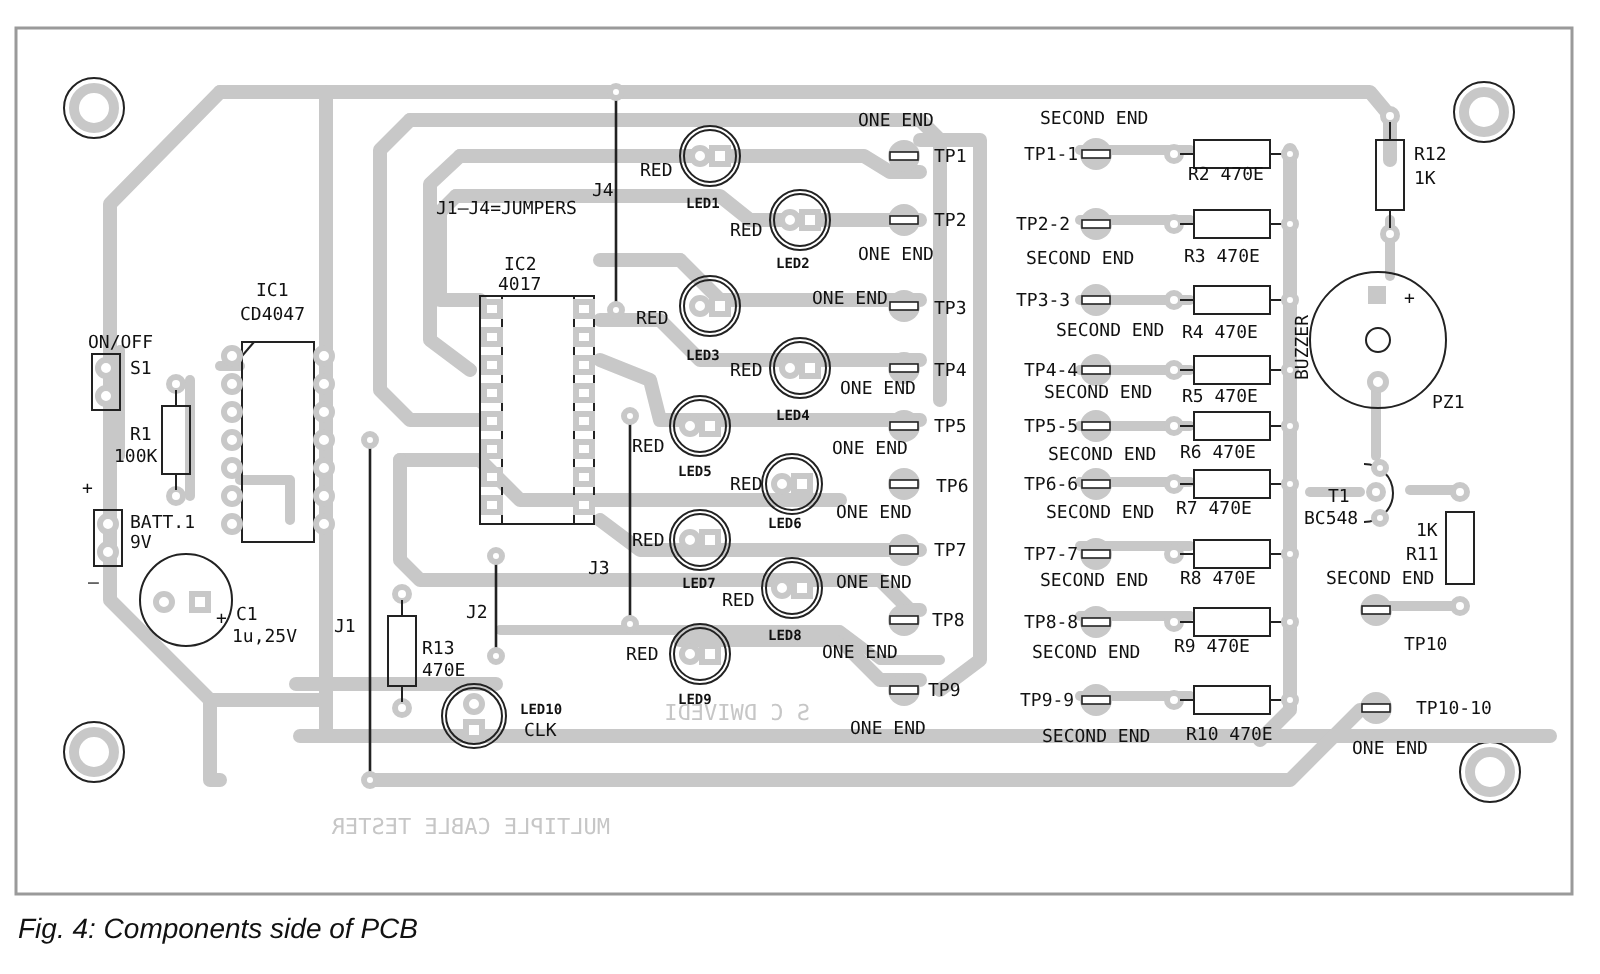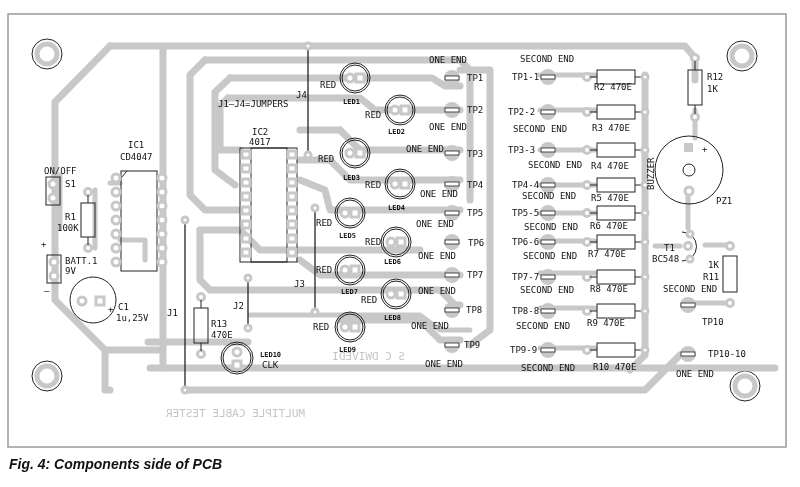--- a/index.html
+++ b/index.html
@@ -6,21 +6,21 @@
   body { width: 800px; height: 487px; position: relative; overflow: hidden; font-family: "DejaVu Sans", sans-serif; }
   #pcb { position: absolute; left: 0; top: 0; width: 800px; height: 487px; }
   .trace { fill: none; stroke: #c8c8c8; stroke-width: 7; stroke-linejoin: round; stroke-linecap: round; }
   .trace-thin { fill: none; stroke: #c8c8c8; stroke-width: 5; stroke-linejoin: round; stroke-linecap: round; }
   .pad { fill: #ffffff; stroke: #c8c8c8; stroke-width: 3; }
   .outline { fill: none; stroke: #222; stroke-width: 1; }
   .jumper { stroke: #222; stroke-width: 1.3; }
   .lbl { font-family: "DejaVu Sans Mono", monospace; font-size: 9px; fill: #111; }
   .lbl-b { font-family: "DejaVu Sans Mono", monospace; font-size: 7px; font-weight: bold; fill: #111; }
   .ghost { font-family: "DejaVu Sans Mono", monospace; font-size: 11px; fill: #c6c6c6; }
-  .caption { position: absolute; left: 9px; top: 456px; font-family: "Liberation Sans", sans-serif; font-style: italic; font-size: 14px; color: #111; font-weight: bold; }
+  .caption { position: absolute; left: 9px; top: 456px; font-family: "Liberation Sans", sans-serif; font-style: italic; font-size: 14px; color: #111; }
 </style>
 </head>
 <body>
 
 <svg id="pcb" viewBox="0 0 800 487" xmlns="http://www.w3.org/2000/svg">
 
   <rect x="8" y="14" width="778" height="433" fill="none" stroke="#9a9a9a" stroke-width="1.5"></rect>
 
   <g>
       <circle cx="47" cy="54" r="15" class="outline"></circle>

